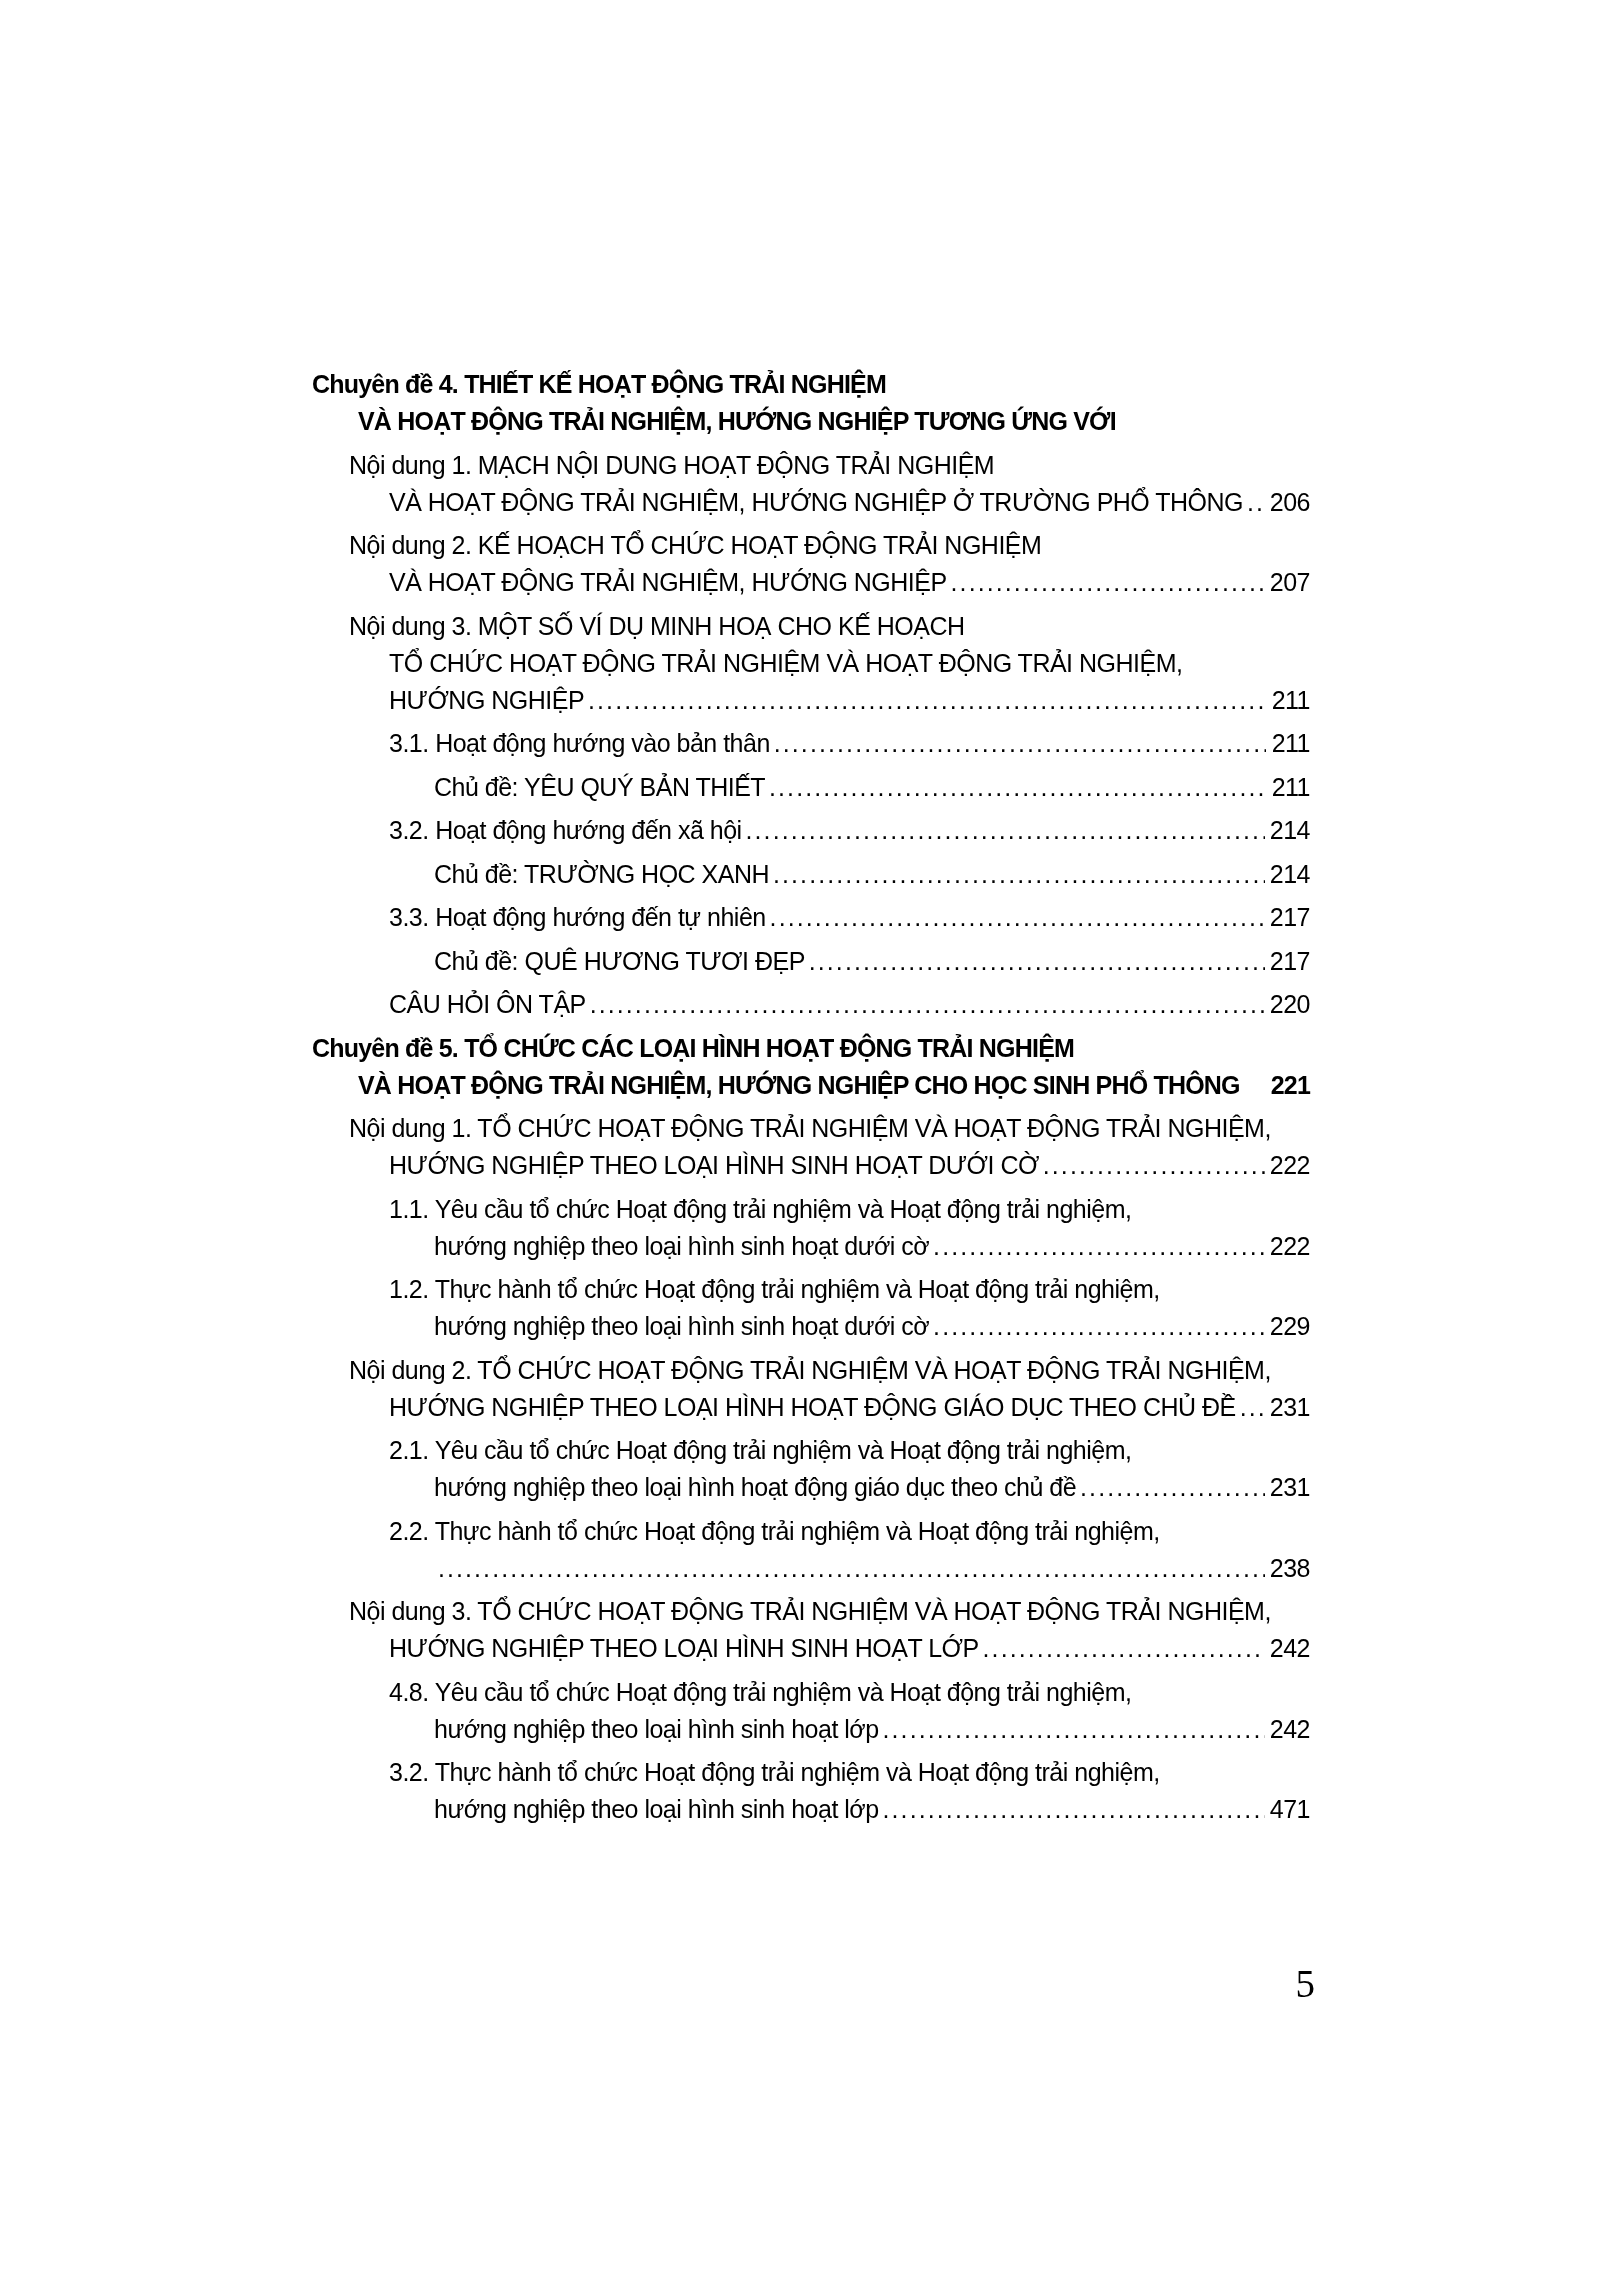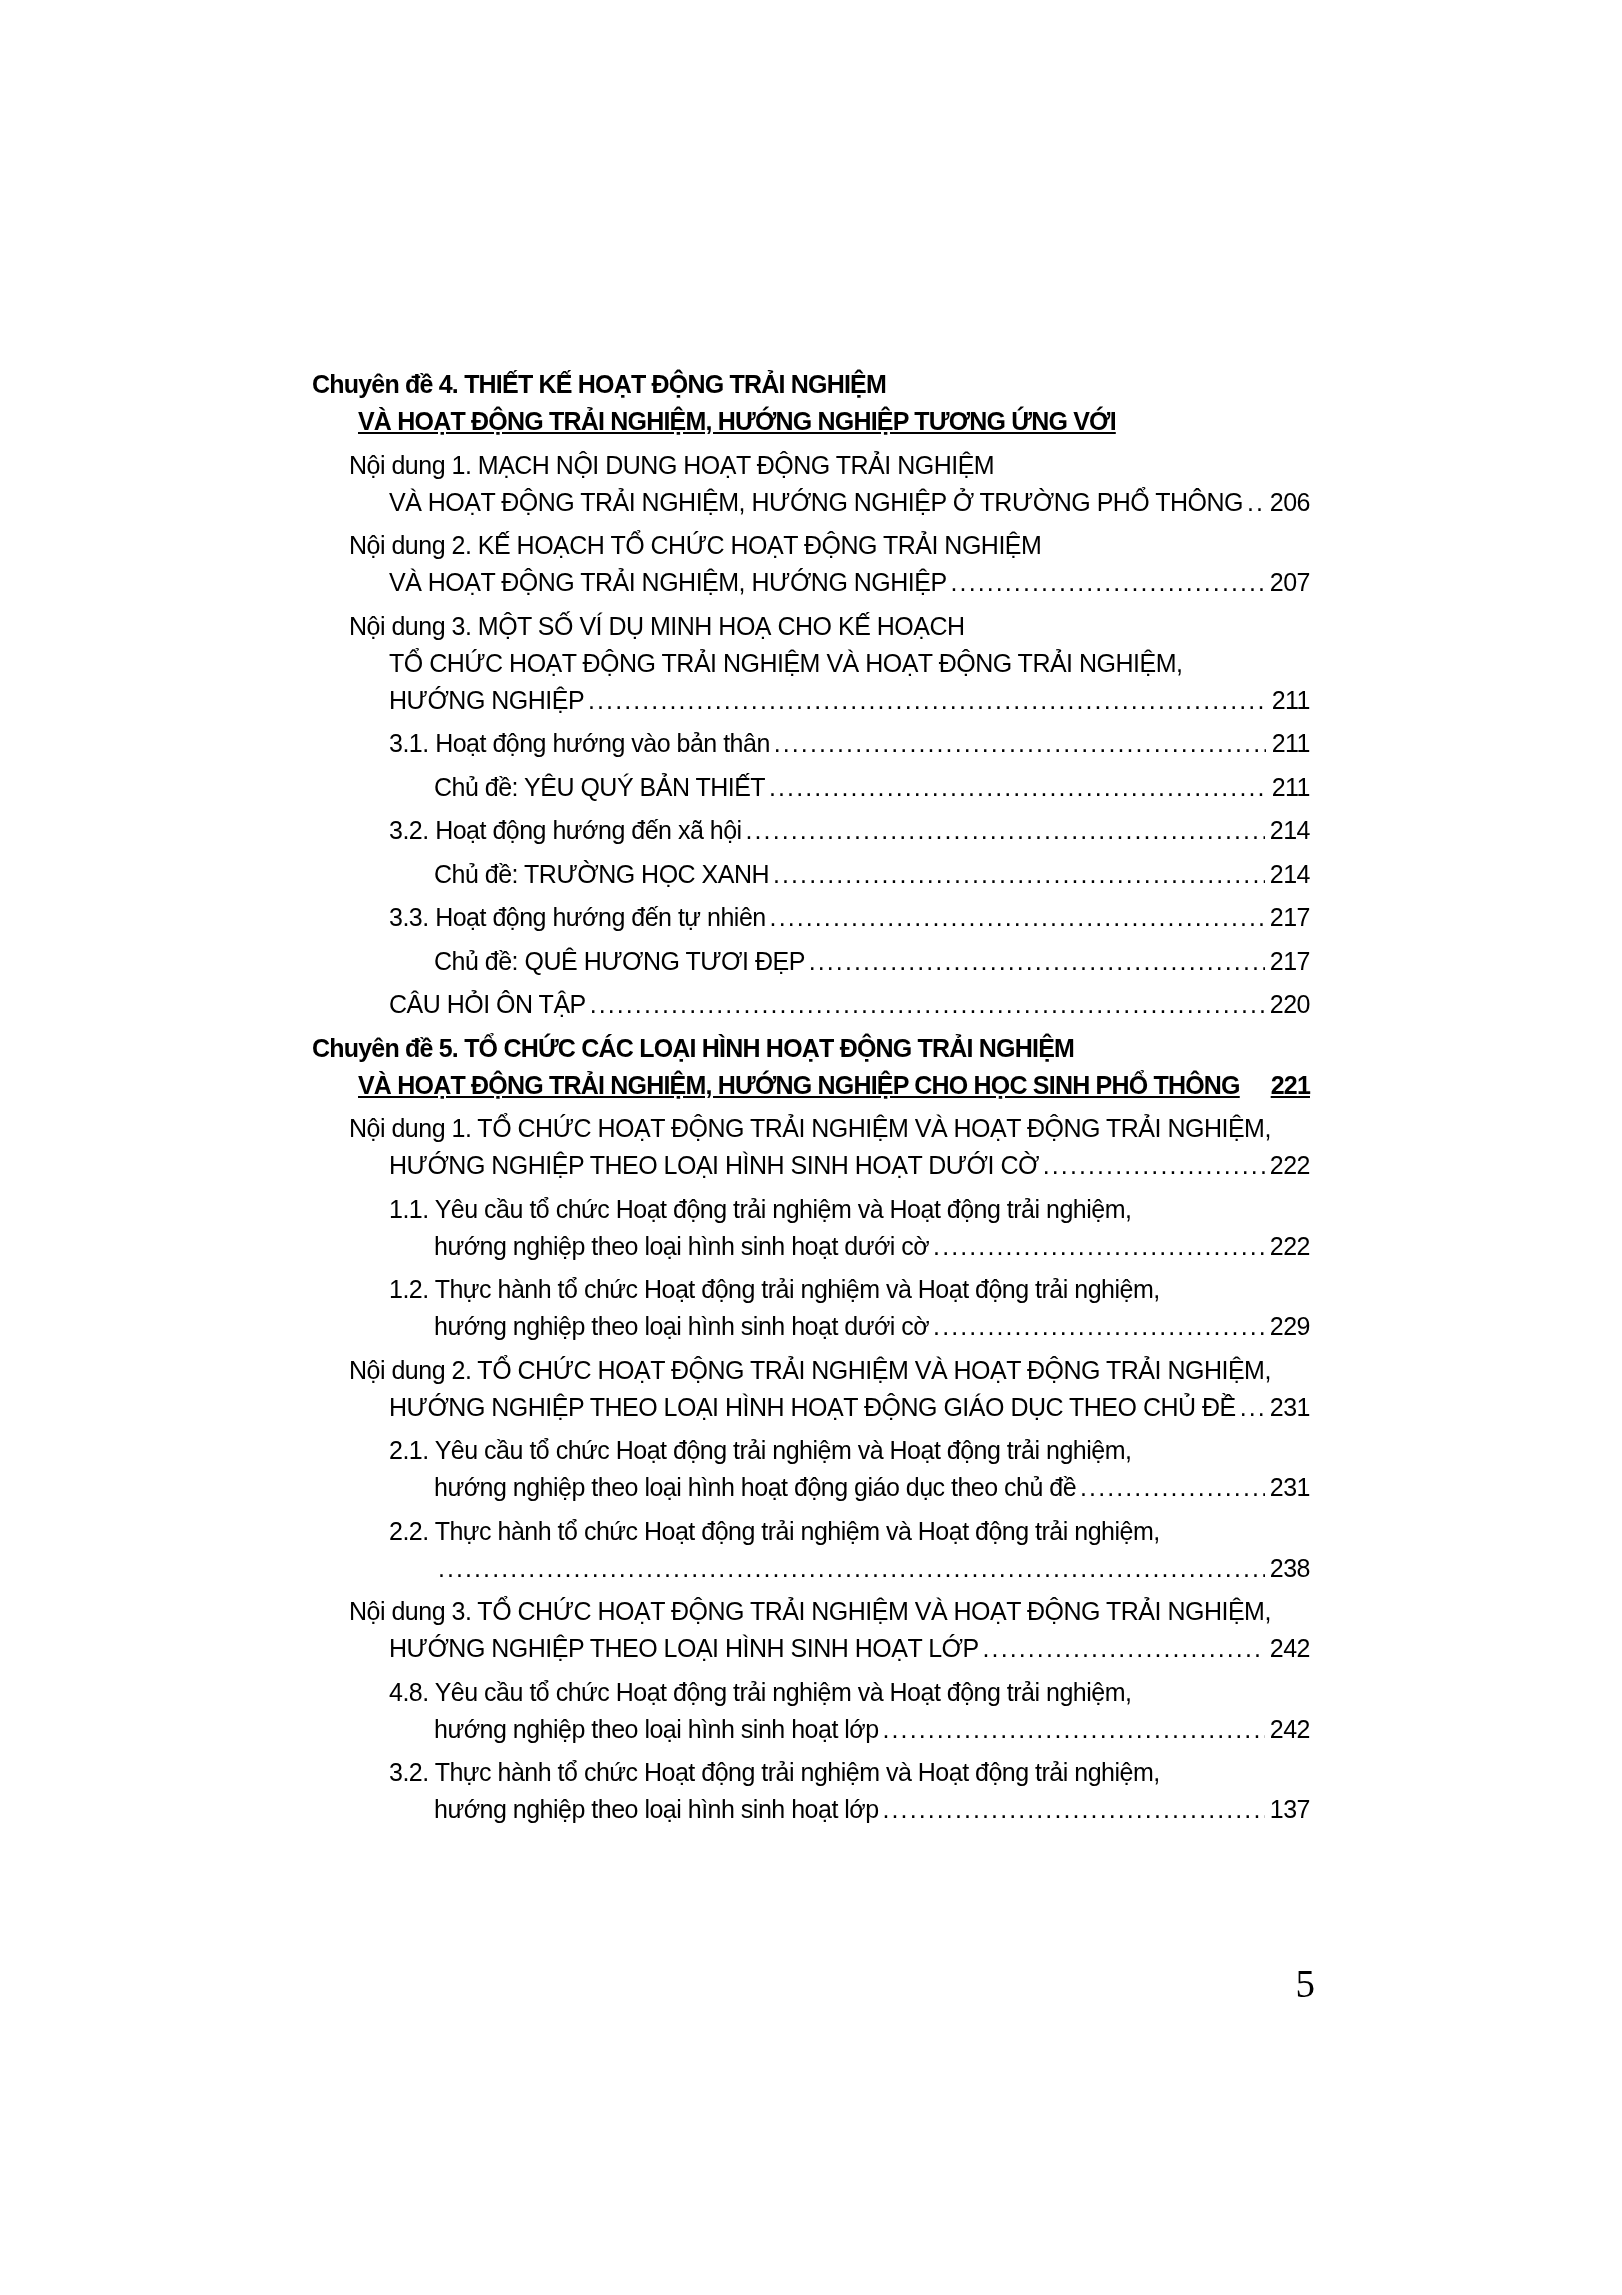--- a/index.html
+++ b/index.html
@@ -23,21 +23,21 @@
     align-items:baseline;
     height:37px;
     line-height:37px;
     font-size:25px;
     letter-spacing:-0.5px;
     white-space:nowrap;
   }
   .entry.bold .line{font-weight:bold;letter-spacing:-0.8px;}
   
   .lvl-chapter{padding-left:0;}
-  .lvl-chapter-cont{padding-left:46px;text-decoration:underline;}
+  .lvl-chapter-cont{padding-left:46px;}
   .lvl-noidung{padding-left:37px;}
   .lvl-noidung-cont{padding-left:77px;}
   .lvl-item{padding-left:77px;}
   .lvl-item-cont{padding-left:122px;}
   .lvl-chude{padding-left:122px;}
   .t{flex:0 0 auto;}
   .leader{
     flex:1 1 0;
     min-width:0;
     overflow:hidden;
@@ -243,19 +243,19 @@
           <span class="pg">242</span>
         </div>
       </section>
       <section class="entry">
         <div class="line lvl-item">
           <span class="t">3.2. Thực hành tổ chức Hoạt động trải nghiệm và Hoạt động trải nghiệm,</span>
         </div>
         <div class="line lvl-item-cont">
           <span class="t">hướng nghiệp theo loại hình sinh hoạt lớp</span>
           <span class="leader"></span>
-          <span class="pg">137</span>
+          <span class="pg">471</span>
         </div>
       </section>
     </main>
   <div class="footer-page-num">5</div>
 </div>
 
 
 </body></html>

